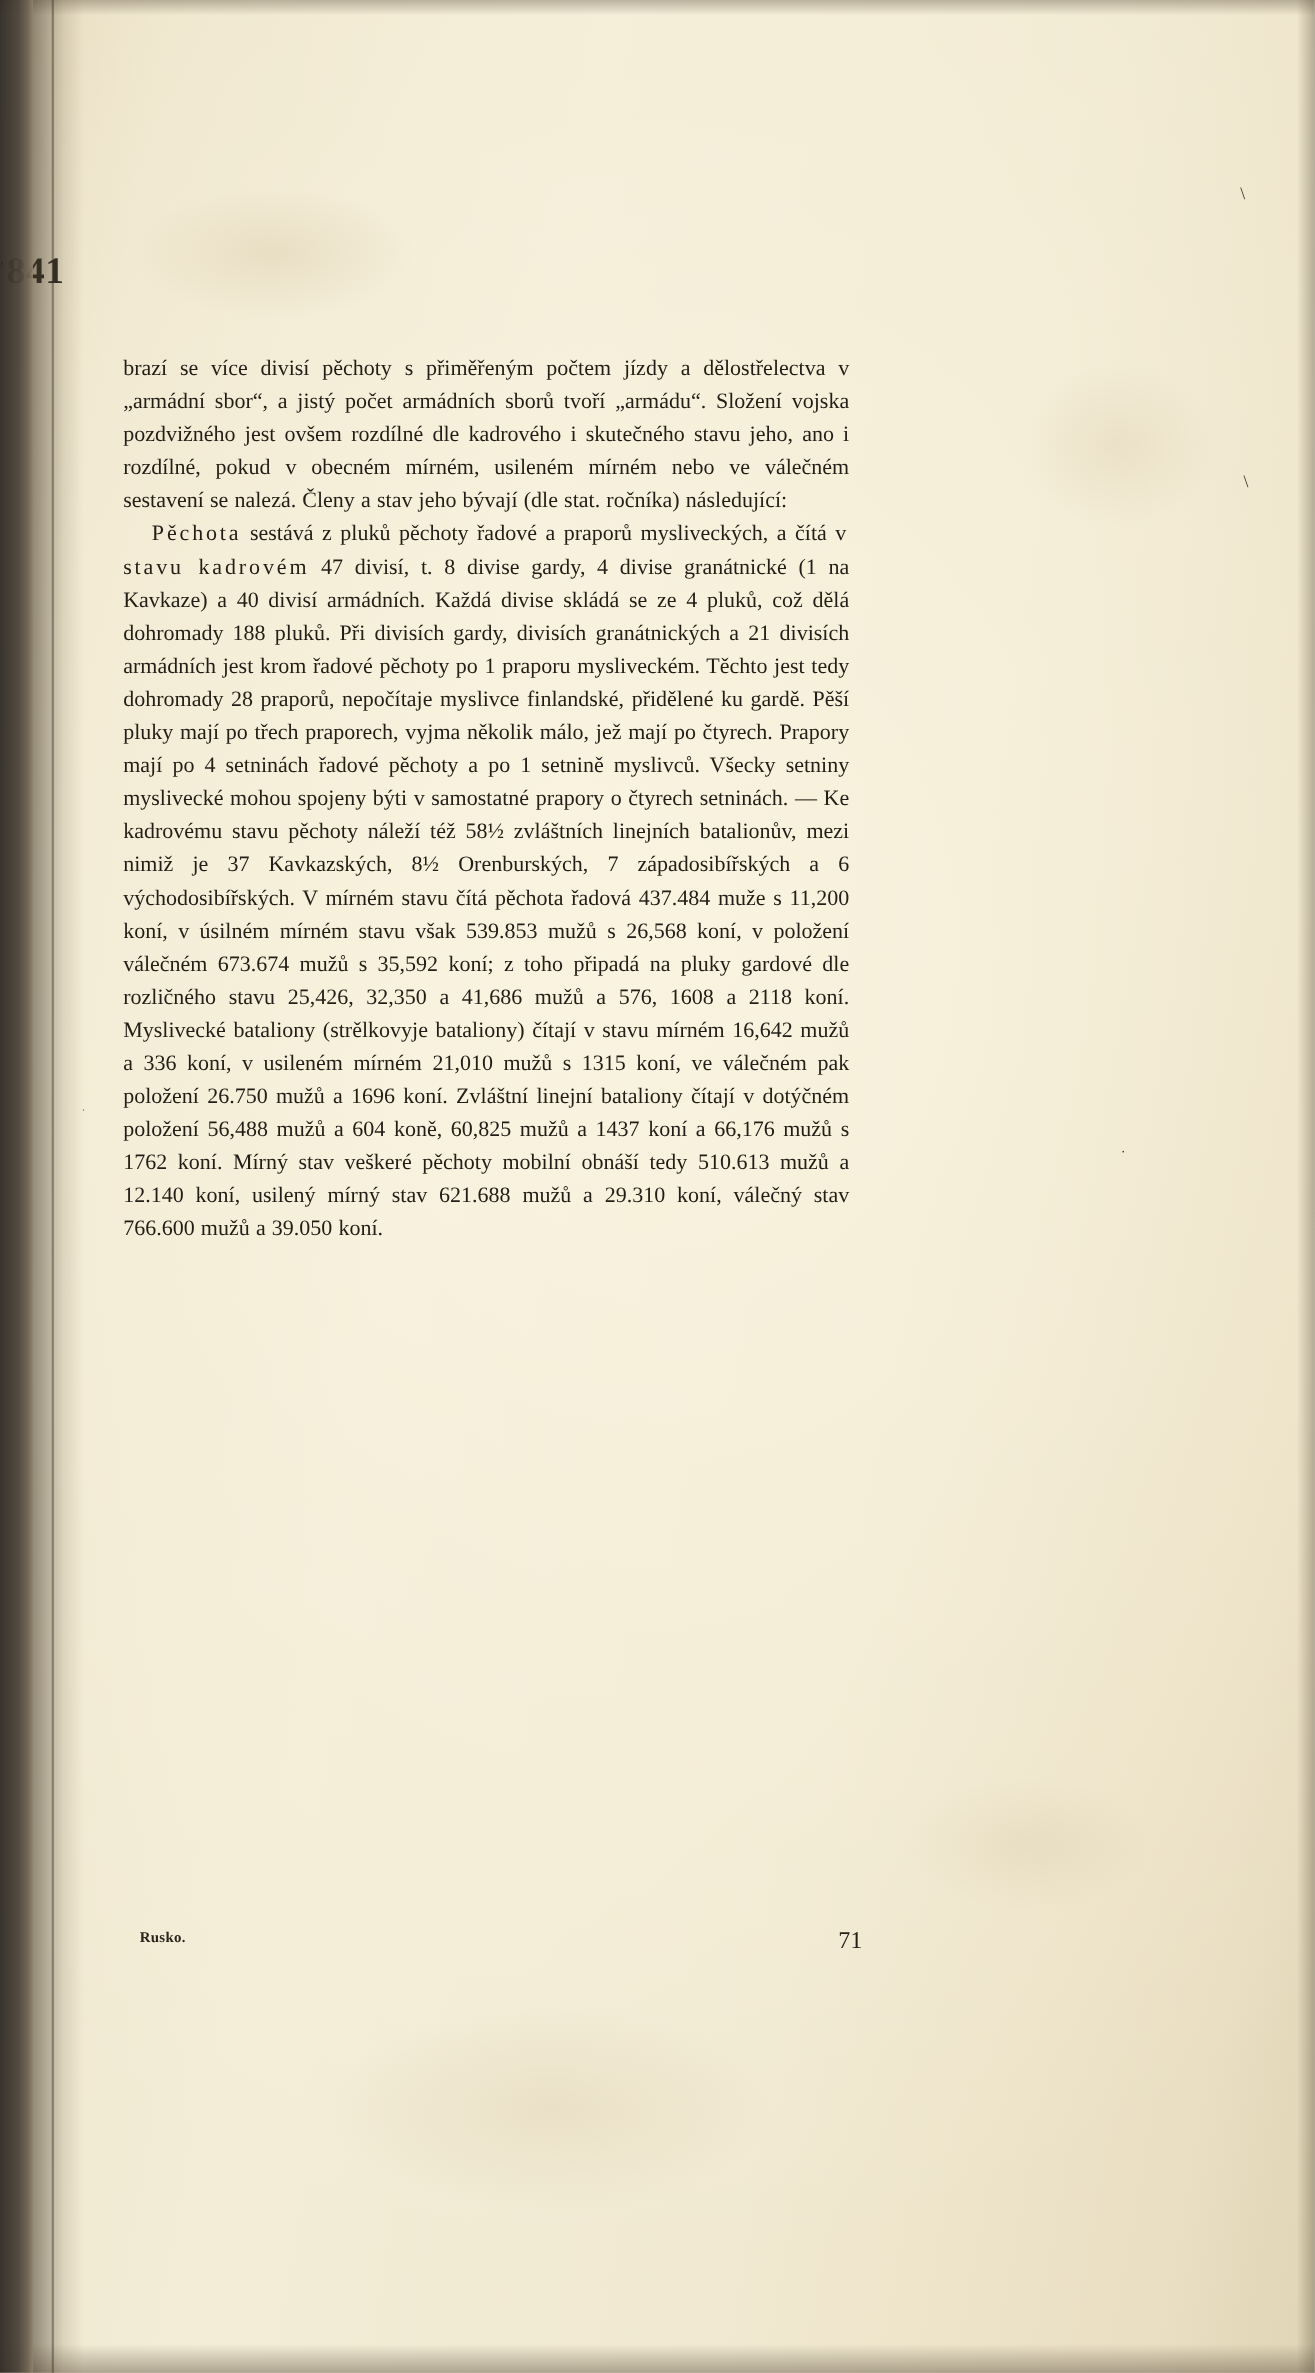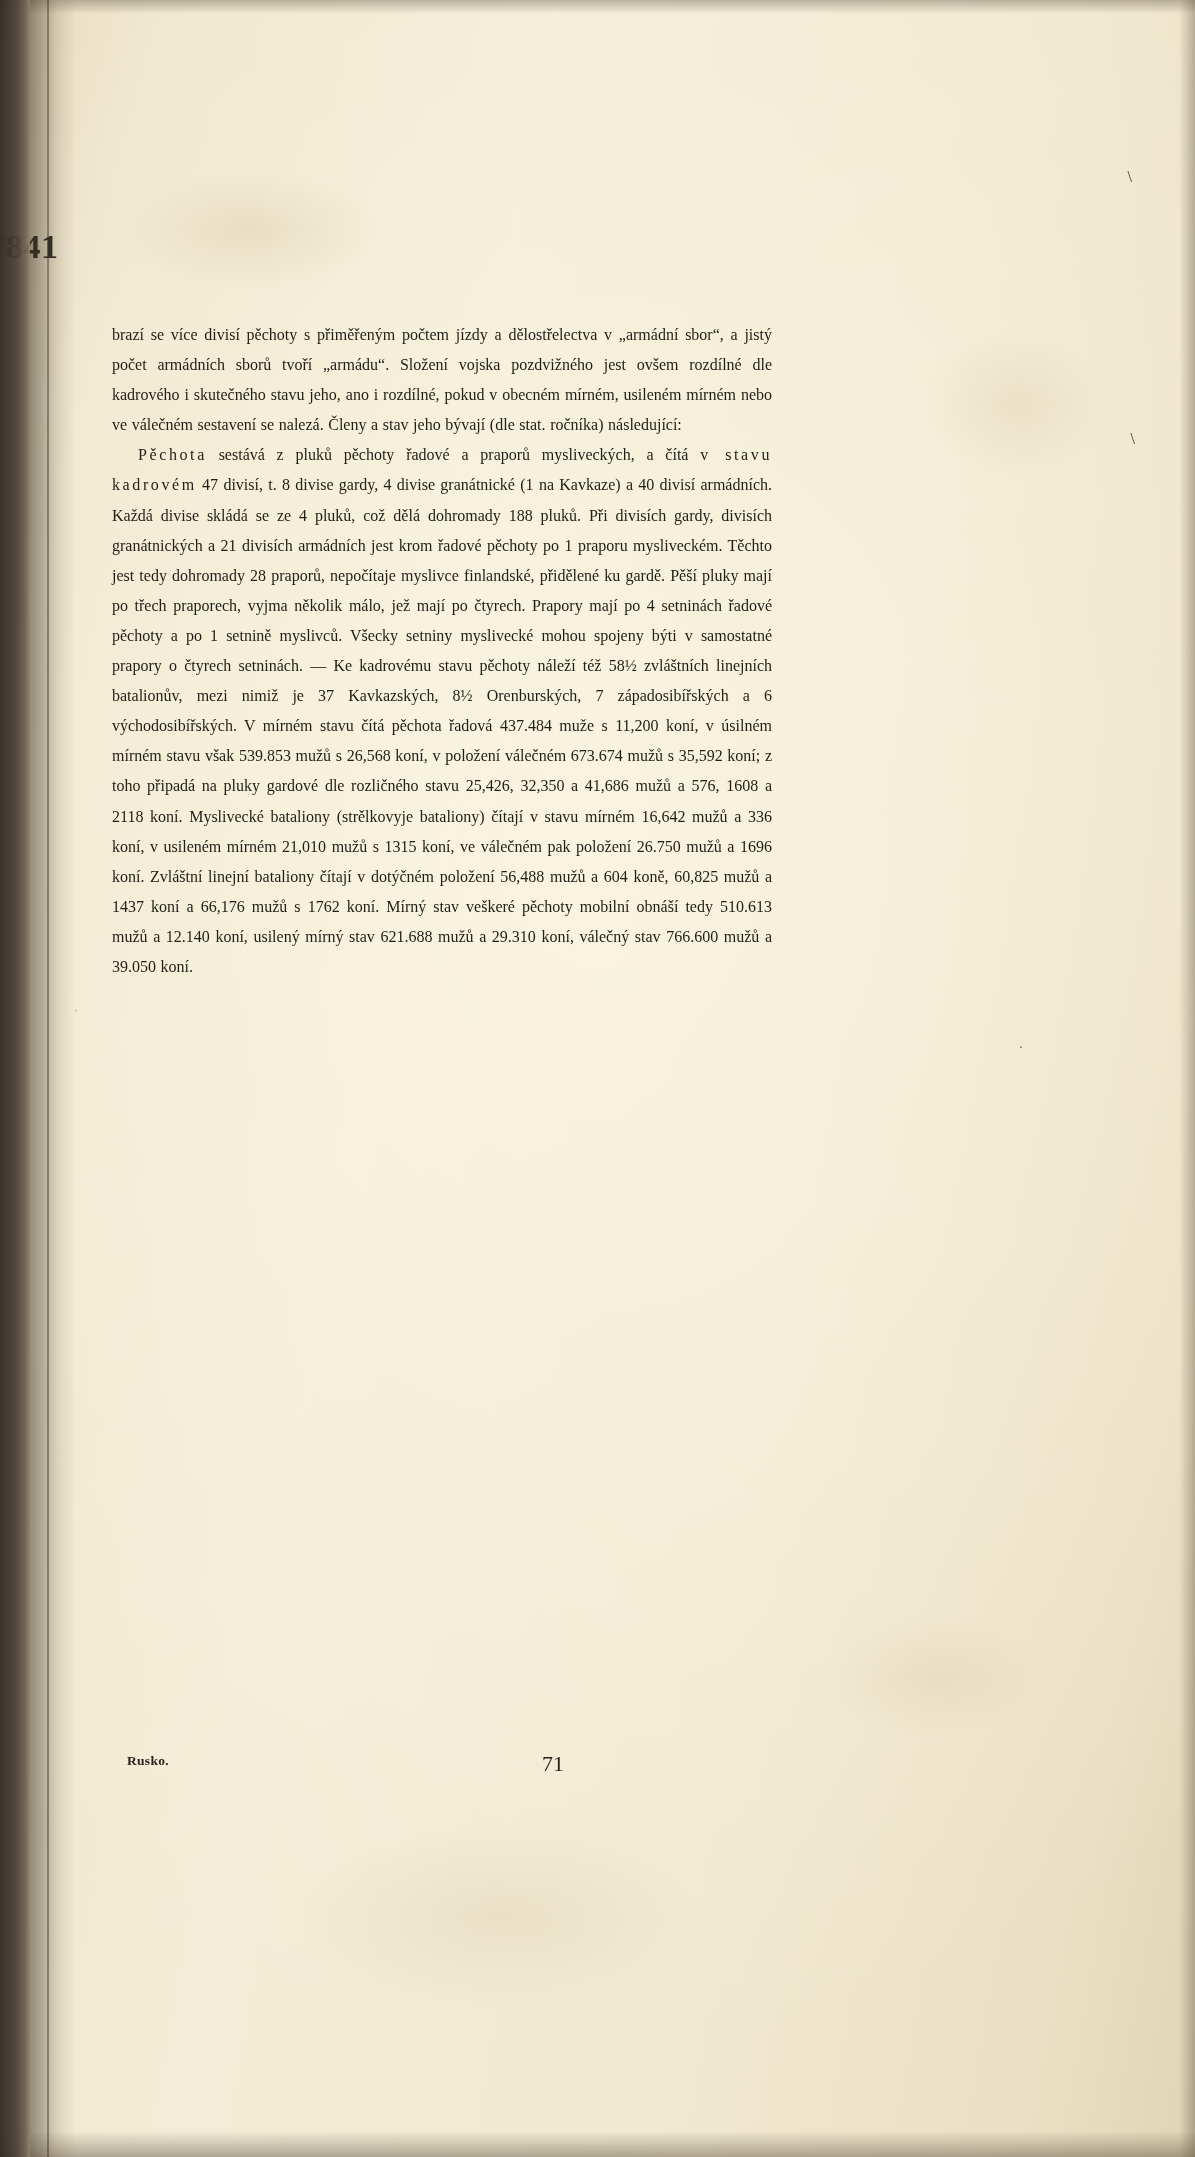--- a/index.html
+++ b/index.html
@@ -84,21 +84,21 @@
     font-weight: normal;
     vertical-align: 6px;
     margin-right: 2px;
   }
 
   .textblock {
     position: absolute;
     left: 112px;
     top: 320px;
     width: 660px;
-    font-size: 16px;
+    font-size: 20px;
     line-height: 30.1px;
     color: #221d16;
     text-align: justify;
     text-justify: inter-word;
     hyphens: manual;
     word-spacing: 0.6px;
   }
   .textblock p {
     margin: 0;
     text-indent: 0;
@@ -119,21 +119,21 @@
     left: 4px; top: 2px;
     font-size: 13.5px;
     font-weight: bold;
     color: #2a241c;
     letter-spacing: 0.3px;
     margin-left: 11px;
   }
   .folio {
     position: absolute;
     left: 0; right: 0; top: 0;
-    text-align: center;
+    text-align: right;
     font-size: 22px;
     color: #241f18;
     padding-left: 210px;
   }
 
   
   .mark { position: absolute; color: #3b332a; font-size: 16px; }
   .m1 { right: 63px; top: 168px; }
   .m2 { right: 60px; top: 430px; }
   .m3 { right: 172px; top: 1040px; font-size: 12px; }

